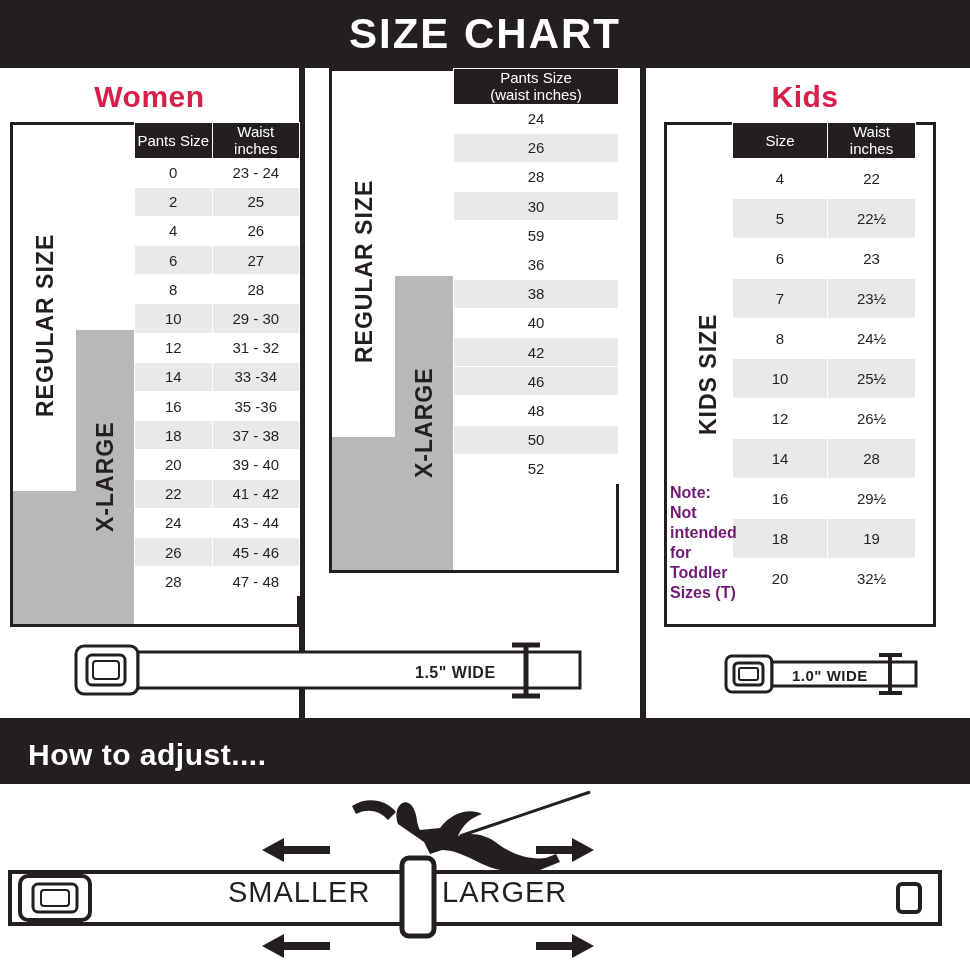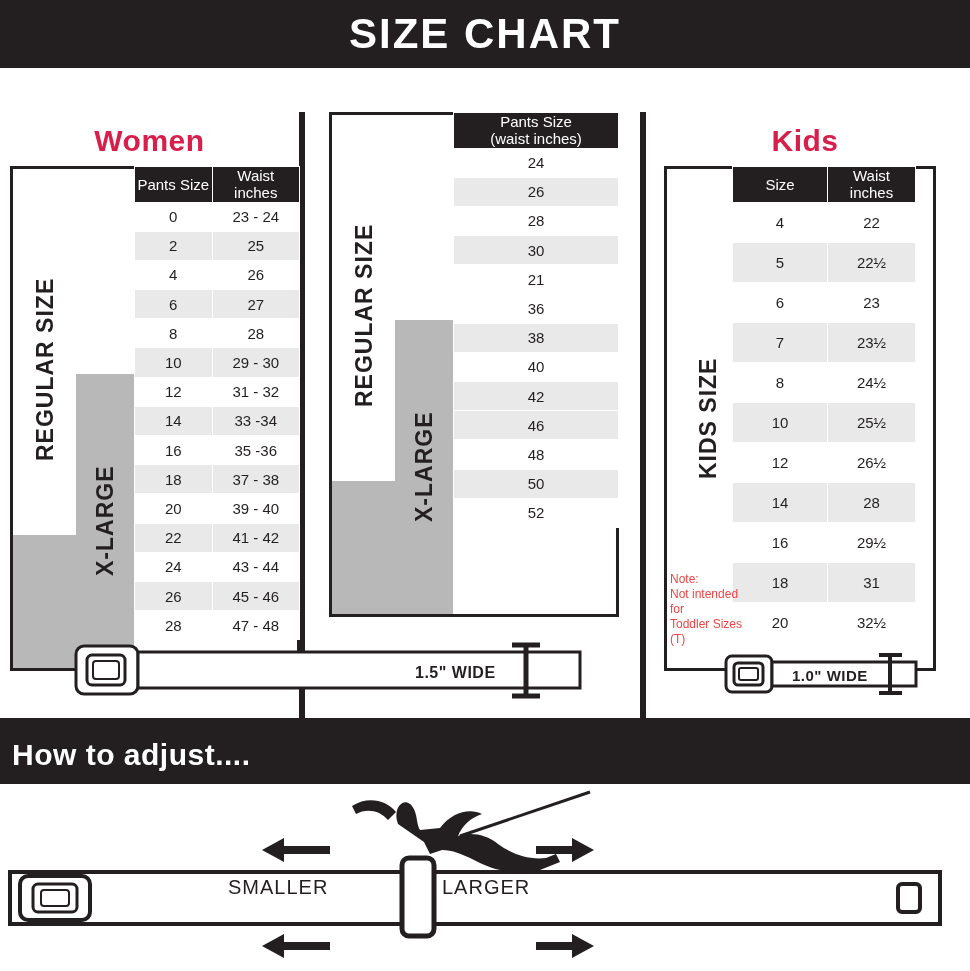--- a/index.html
+++ b/index.html
@@ -16,21 +16,21 @@
   .title-bar{
     height:68px;background:#231f20;color:#ffffff;
     display:flex;align-items:center;justify-content:center;
   }
   .title-bar .title{
     font-size:42px;font-weight:bold;letter-spacing:2px;
   }
 
   
   .columns{
-    display:flex;height:650px;background:#fff;margin-top:44px;
+    display:flex;height:650px;background:#fff;
   }
   .col{
     position:relative;
     box-sizing:border-box;
   }
   .col.women{width:305px;border-right:6px solid #231f20;}
   .col.men{width:341px;border-right:6px solid #231f20;}
   .col.kids{width:318px;}
 
   .col-head{
@@ -92,32 +92,32 @@
     font-size:16px;font-weight:bold;letter-spacing:0.5px;color:#231f20;
   }
 
   
   .howto-bar{
     position:absolute;left:0;top:726px;width:970px;height:58px;
     background:#231f20;color:#ffffff;
     display:flex;align-items:center;
   }
   .howto-bar .howto-title{
-    font-size:30px;font-weight:bold;padding-left:12px;letter-spacing:0.5px;
+    font-size:30px;font-weight:bold;padding-left:28px;letter-spacing:0.5px;
   }
   .howto-body{
     position:absolute;left:0;top:784px;width:970px;height:187px;background:#ffffff;
   }
   .adj-word{
-    position:absolute;font-size:20px;color:#231f20;letter-spacing:1px;
+    position:absolute;font-size:29px;color:#231f20;letter-spacing:1px;
   }
 
   .note{
     position:absolute;
-    font-size:12px;font-weight:normal;line-height:1.25;color:#ef4444;
+    font-size:16px;font-weight:bold;line-height:1.25;color:#701a75;
   }
 
   .divider-h{
     position:absolute;background:#231f20;
   }
 </style>
 </head>
 <body>
 
 <div id="page">
@@ -237,21 +237,21 @@
           <tr class="row-b">
                 <td class="men-cell">26</td>
               </tr>
           <tr class="row-a">
                 <td class="men-cell">28</td>
               </tr>
           <tr class="row-b">
                 <td class="men-cell">30</td>
               </tr>
           <tr class="row-a">
-                <td class="men-cell">21</td>
+                <td class="men-cell">59</td>
               </tr>
           <tr class="row-a">
                 <td class="men-cell">36</td>
               </tr>
           <tr class="row-b">
                 <td class="men-cell">38</td>
               </tr>
           <tr class="row-a">
                 <td class="men-cell">40</td>
               </tr>
@@ -323,21 +323,21 @@
           <tr class="row-b" style="height:40px">
                 <td class="kids-size" style="height:40px">14</td>
                 <td class="kids-waist" style="height:40px">28</td>
               </tr>
           <tr class="row-a" style="height:40px">
                 <td class="kids-size" style="height:40px">16</td>
                 <td class="kids-waist" style="height:40px">29½</td>
               </tr>
           <tr class="row-b" style="height:40px">
                 <td class="kids-size" style="height:40px">18</td>
-                <td class="kids-waist" style="height:40px">31</td>
+                <td class="kids-waist" style="height:40px">19</td>
               </tr>
           <tr class="row-a" style="height:40px">
                 <td class="kids-size" style="height:40px">20</td>
                 <td class="kids-waist" style="height:40px">32½</td>
               </tr>
         </tbody>
           </table>
 
         <div class="note" style="left:6px;bottom:24px;white-space:pre-line;width:75px;">Note:
 Not intended for

